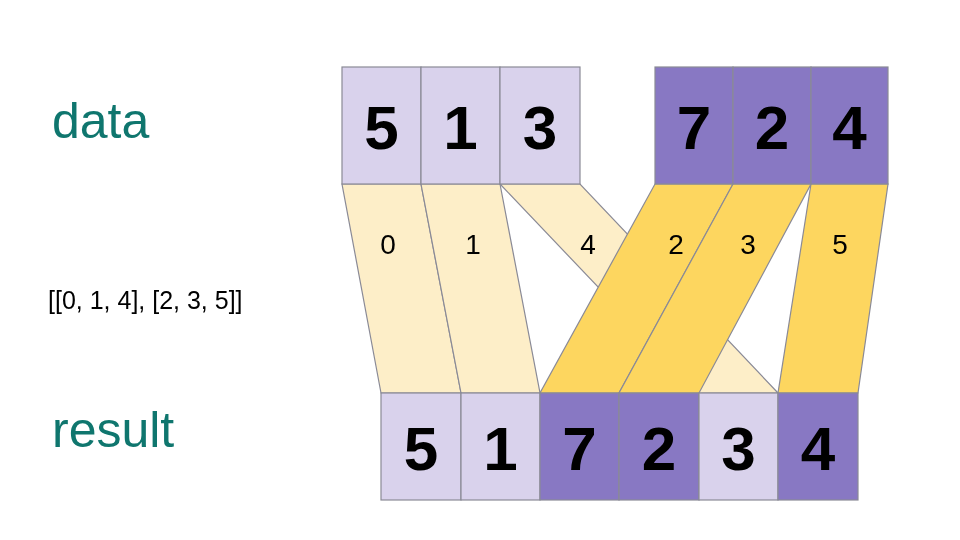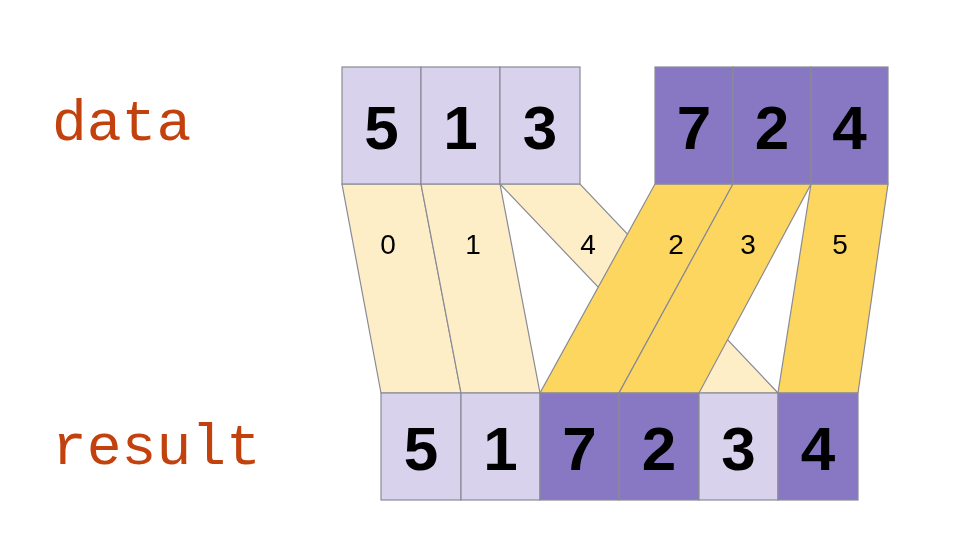--- a/index.html
+++ b/index.html
@@ -23,38 +23,38 @@
   svg.diagram {
     position: absolute;
     left: 0;
     top: 0;
     width: 960px;
     height: 540px;
     display: block;
   }
   .row-label {
     position: absolute;
-    font-family: Liberation Mono, monospace;
-    font-size: 58px;
-    color: #c2410c;
+    font-family: Liberation Sans, sans-serif;
+    font-size: 50px;
+    color: #0f766e;
     white-space: nowrap;
     line-height: 1;
   }
   .row-sublabel {
     position: absolute;
     font-family: "Liberation Sans", sans-serif;
     font-size: 25px;
     color: #000000;
     white-space: nowrap;
     line-height: 1;
   }
   #label-data { left: 52px; top: 96px; }
   #label-indices { left: 52px; top: 220px; }
   #label-indices-sub { left: 48px; top: 288px; }
-  #label-result { left: 52px; top: 420px; }
+  #label-result { left: 52px; top: 405px; }
 
   .cell-text {
     font-family: "Liberation Sans", sans-serif;
     font-size: 62px;
     font-weight: bold;
     fill: #000000;
     text-anchor: middle;
     dominant-baseline: central;
   }
   .idx-text {
@@ -69,20 +69,21 @@
   .ribbon { stroke: #8a8a96; stroke-width: 1.2; }
 </style>
 </head>
 <body>
 
 <div id="stage">
 
   <div class="row-label" id="label-data">data</div>
 
 
+  <div class="row-sublabel" id="label-indices-sub">[[0, 1, 4], [2, 3, 5]]</div>
 
   <div class="row-label" id="label-result">result</div>
 
   <svg class="diagram" viewBox="0 0 960 540">
     <g id="ribbon-layer">
         <polygon points="342,184 421,184 461,393 381,393" fill="#fdeec8" stroke="#8a8a96" stroke-width="1.2" stroke-linejoin="miter" class="ribbon"></polygon>
         <polygon points="421,184 500,184 540,393 461,393" fill="#fdeec8" stroke="#8a8a96" stroke-width="1.2" stroke-linejoin="miter" class="ribbon"></polygon>
         <polygon points="500,184 580,184 778,393 699,393" fill="#fdeec8" stroke="#8a8a96" stroke-width="1.2" stroke-linejoin="miter" class="ribbon"></polygon>
         <polygon points="655,184 733,184 619,393 540,393" fill="#fdd65f" stroke="#8a8a96" stroke-width="1.2" stroke-linejoin="miter" class="ribbon"></polygon>
         <polygon points="733,184 811,184 699,393 619,393" fill="#fdd65f" stroke="#8a8a96" stroke-width="1.2" stroke-linejoin="miter" class="ribbon"></polygon>

